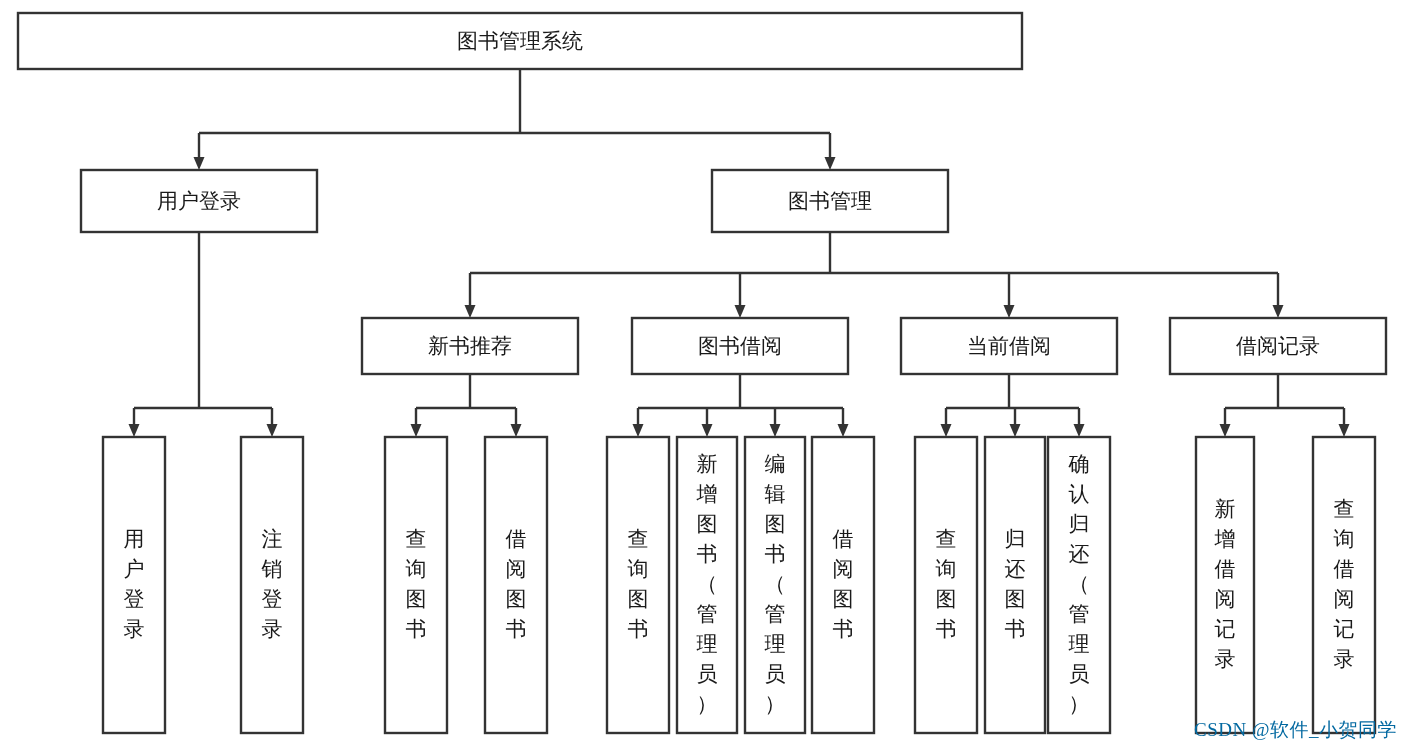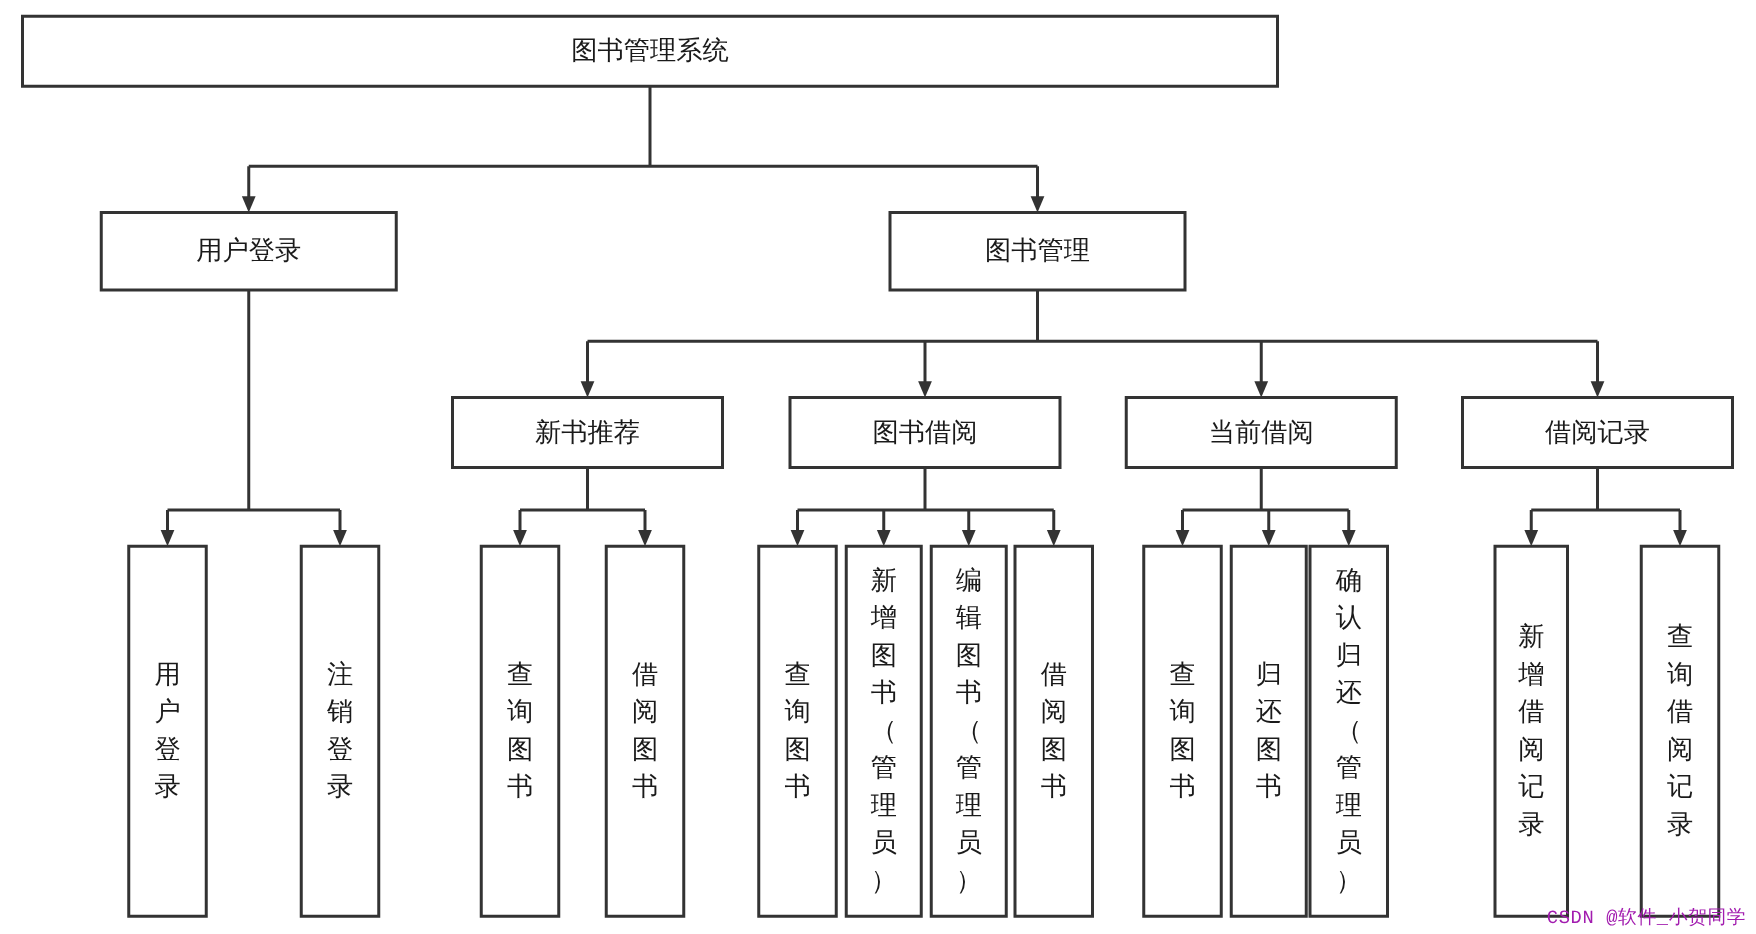--- a/index.html
+++ b/index.html
@@ -51,23 +51,23 @@
   .node-label-v {
     font-family: "Liberation Sans", "DejaVu Sans", sans-serif;
     font-size: 21px;
     fill: #1a1a1a;
     text-anchor: middle;
   }
   .watermark {
     position: absolute;
     right: 8px;
     bottom: 4px;
-    font-family: Liberation Mono, monospace;
-    font-size: 15px;
-    color: #a21caf;
+    font-family: Liberation Serif, serif;
+    font-size: 19px;
+    color: #0369a1;
     letter-spacing: 0.5px;
     white-space: nowrap;
     pointer-events: none;
   }
 </style>
 </head>
 <body>
 
 <div id="diagram-root">
   <svg class="diagram-canvas" viewBox="0 0 1405 747">

